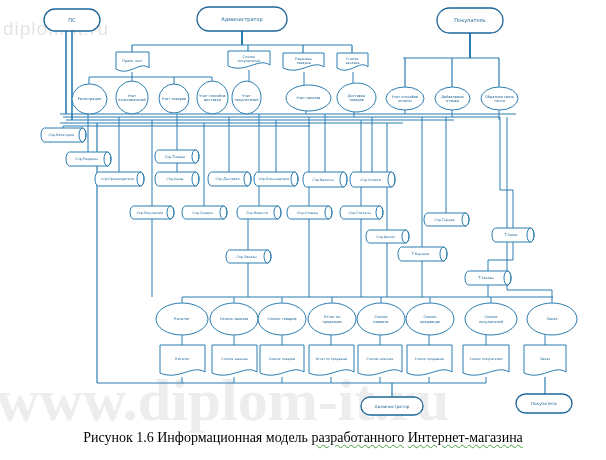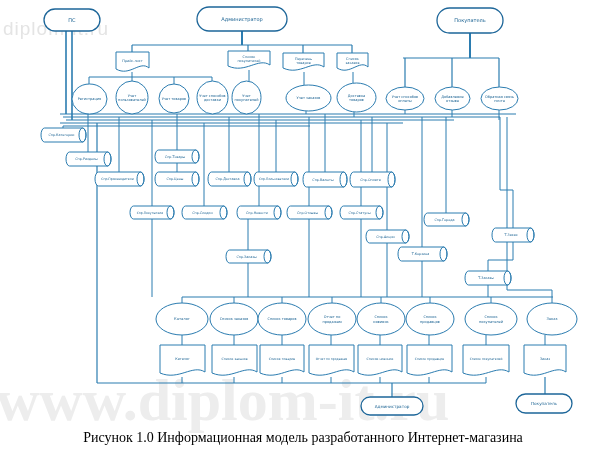--- a/index.html
+++ b/index.html
@@ -5,21 +5,21 @@
   html,body{margin:0;padding:0;background:#fff;}
   .page{position:relative;width:606px;height:460px;background:#fff;overflow:hidden;
         font-family:"Liberation Sans",sans-serif;}
   .wm-top{position:absolute;left:3px;top:18px;font-family:"Liberation Sans",sans-serif;
         font-size:19px;color:#e4e4e4;letter-spacing:1px;z-index:0;}
   .wm-bottom{position:absolute;left:-4px;top:366px;font-family:"Liberation Serif",serif;
         font-weight:bold;font-size:60px;color:#ededed;letter-spacing:0px;white-space:nowrap;z-index:0;}
   svg.diagram{position:absolute;left:0;top:0;z-index:1;}
   .caption{position:absolute;left:0;top:430px;width:606px;text-align:center;z-index:2;
         font-family:"Liberation Serif",serif;font-size:14px;color:#000;}
-  .sq{text-decoration-style:wavy;text-decoration-color:#3fa33f;
+  .sq{text-decoration:underline;text-decoration-style:wavy;text-decoration-color:#3fa33f;
         text-decoration-thickness:1px;text-underline-offset:2px;}
 </style>
 </head>
 <body>
 
 <div class="page">
   <div class="wm-top">diplom-it.ru</div>
   <div class="wm-bottom">www.diplom-it.ru</div>
 
   <svg class="diagram" id="diagram" width="606" height="430" viewBox="0 0 606 430">
@@ -347,15 +347,15 @@
         <path d="M463,345 H509 V372 C496.12,364 482.32,381 463,373 Z" fill="#ffffff" stroke="#2b7cb0" stroke-width="1"></path>
         <text x="486" y="360.14" text-anchor="middle" fill="#1a6292" font-size="3" font-family="&quot;DejaVu Sans&quot;, sans-serif"><tspan x="486">Список покупателей</tspan></text>
       </g>
       <g>
         <path d="M524,345 H566 V372 C554.24,364 541.64,381 524,373 Z" fill="#ffffff" stroke="#2b7cb0" stroke-width="1"></path>
         <text x="545" y="360.292" text-anchor="middle" fill="#1a6292" font-size="3.4" font-family="&quot;DejaVu Sans&quot;, sans-serif"><tspan x="545">Заказ</tspan></text>
       </g>
     </svg>
 
   <div class="caption">
-    <span>Рисунок 1.0 Информационная модель </span><span class="sq">разработанного</span><span> </span><span class="sq">Интернет-магазина</span>
+    <span>Рисунок 1.6 Информационная модель </span><span class="sq">разработанного</span><span> </span><span class="sq">Интернет-магазина</span>
   </div>
 </div>
 
 </body></html>

